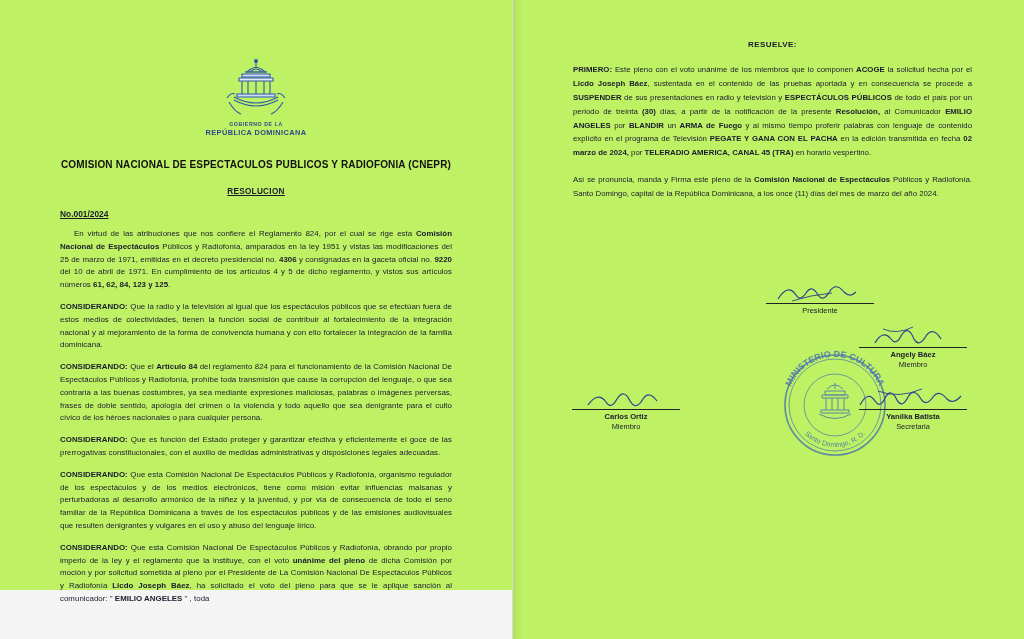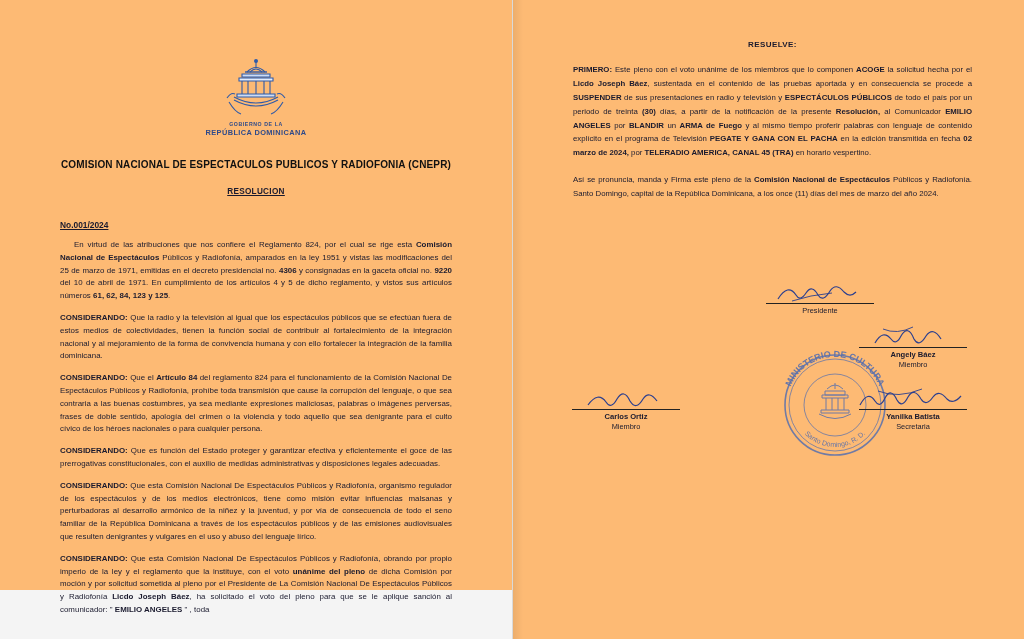--- a/index.html
+++ b/index.html
@@ -14,21 +14,21 @@
     font-family: "Liberation Sans", sans-serif;
     color: #1a1a2e;
   }
   .spread {
     display: flex;
     width: 1024px;
     height: 639px;
     background: #f4f4f4;
   }
   .page {
-    background: #fdba74;
+    background: #bef264;
     position: relative;
     box-sizing: border-box;
   }
   .page-left {
     width: 512px;
     height: 590px;
     padding: 16px 60px 0 60px;
   }
   .page-right {
     width: 512px;
@@ -85,21 +85,21 @@
     text-align: center;
     font-size: 8.2px;
     font-weight: bold;
     margin-top: 17px;
     text-decoration: underline;
     letter-spacing: 0.3px;
   }
   .doc-number {
     font-size: 8.4px;
     font-weight: bold;
-    margin-top: 22px;
+    margin-top: 11px;
     text-decoration: underline;
     display: inline-block;
   }
 
   .body-par {
     font-size: 7.9px;
     line-height: 1.62;
     text-align: justify;
     margin-top: 9px;
     letter-spacing: 0.02px;

